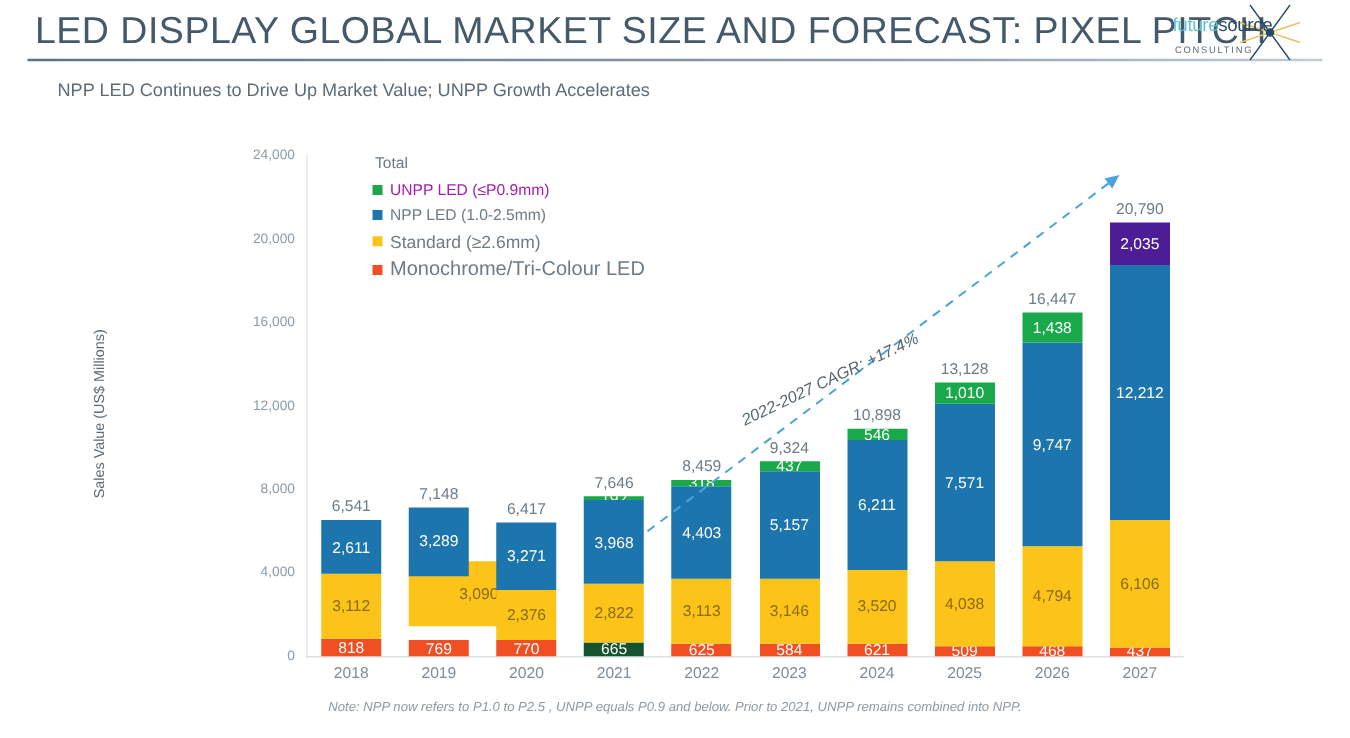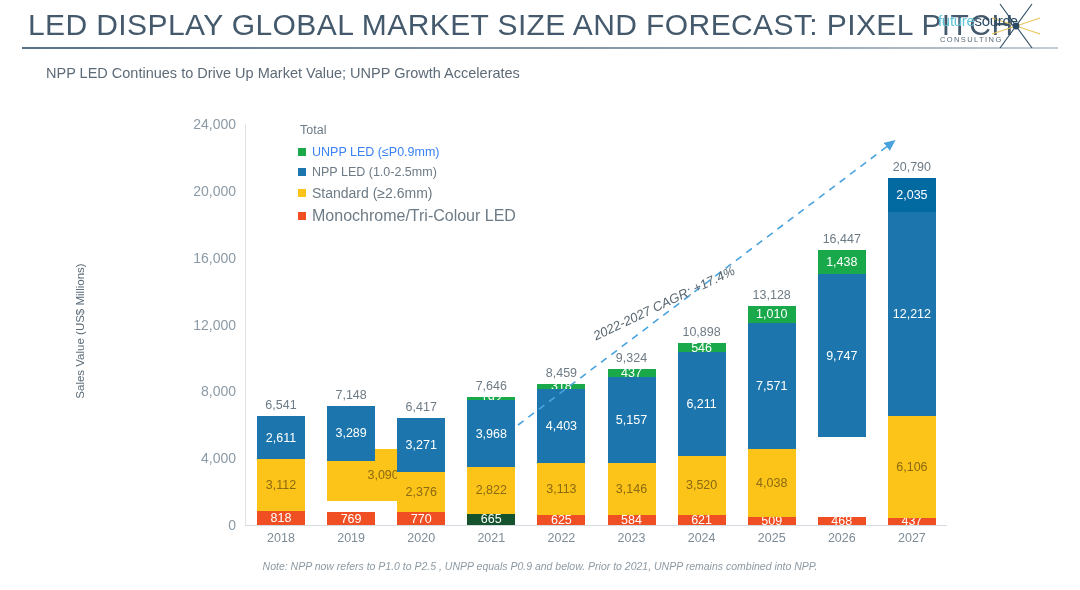--- a/index.html
+++ b/index.html
@@ -39,21 +39,21 @@
 
   
   .chart{position:absolute;left:0;top:95px;width:1080px;height:460px;}
   .ylabel{
     position:absolute;left:-20px;top:230px;width:200px;text-align:center;
     transform:rotate(-90deg);transform-origin:center center;
     font-size:11.5px;color:#5a6b78;white-space:nowrap;
   }
   .ytick{
     position:absolute;right:0;width:56px;text-align:right;
-    font-size:14px;color:#8b9aa6;transform:translateY(-50%);
+    font-size:11px;color:#8b9aa6;transform:translateY(-50%);
   }
   .ytick-wrap{position:absolute;left:180px;top:0;width:56px;height:440px;}
   .axisline{position:absolute;left:245px;top:29px;width:1px;height:402px;background:#dfe4e8;}
   .baseline{position:absolute;left:245px;top:430px;width:702px;height:1px;background:#d5dbe0;}
 
   .plot{position:absolute;left:246px;top:29px;width:701px;height:401px;}
 
   .bargroup{position:absolute;bottom:0;width:70px;height:401px;}
   .bar{position:absolute;bottom:0;left:11px;width:48px;}
   .seg{
@@ -202,44 +202,45 @@
             <div class="seg std" style="height: 67.4682px; bottom: 8.50454px; background: rgb(252, 195, 24);">4,038</div>
             <div class="seg" style="height: 126.499px; bottom: 75.9728px; background: rgb(28, 118, 173);">7,571</div>
             <div class="seg" style="height: 16.8754px; bottom: 202.472px; background: rgb(25, 169, 75);">1,010</div>
           </div>
           <div class="total" style="bottom: 223.347px;">13,128</div>
           <div class="xtick">2025</div>
         </div>
         <div class="bargroup" style="left: 560.8px;">
           <div class="bar" style="height: 274.802px;">
             <div class="seg" style="height: 7.8195px; bottom: 0px; background: rgb(240, 78, 35);">468</div>
+            <div class="seg std" style="height: 80.0998px; bottom: 7.8195px; background: rgb(252, 195, 24);">4,794</div>
             <div class="seg" style="height: 162.856px; bottom: 87.9193px; background: rgb(28, 118, 173);">9,747</div>
             <div class="seg" style="height: 24.0266px; bottom: 250.775px; background: rgb(25, 169, 75);">1,438</div>
           </div>
           <div class="total" style="bottom: 278.802px; margin-top: 32px;">16,447</div>
           <div class="xtick">2026</div>
         </div>
         <div class="bargroup" style="left: 630.9px;">
           <div class="bar" style="height: 347.366px;">
             <div class="seg" style="height: 7.30154px; bottom: 0px; background: rgb(240, 78, 35);">437</div>
             <div class="seg std" style="height: 102.021px; bottom: 7.30154px; background: rgb(252, 195, 24);">6,106</div>
             <div class="seg" style="height: 204.042px; bottom: 109.323px; background: rgb(28, 118, 173);">12,212</div>
-            <div class="seg" style="height: 34.0015px; bottom: 313.365px; background: #0369a1;">2,035</div>
+            <div class="seg" style="height: 34.0015px; bottom: 313.365px; background: #4c1d95;">2,035</div>
           </div>
           <div class="total" style="bottom: 351.366px;">20,790</div>
           <div class="xtick">2027</div>
         </div>
       </div>
 
     <div id="legend" style="position:absolute;left:298px;top:28px;">
       <div style="font-size:12.5px;color:#6d7b86;margin-bottom:8px;padding-left:2px;">Total</div>
       <div id="legend-items">
           <div style="display: flex; align-items: center; margin-bottom: 6px;">
             <span style="width: 8px; height: 8px; background: rgb(25, 169, 75); margin-right: 6px; display: inline-block;"></span>
-            <span style="font-size: 12.5px; color: #3b82f6; white-space: nowrap;">UNPP LED (≤P0.9mm)</span>
+            <span style="font-size: 12.5px; color: #a21caf; white-space: nowrap;">UNPP LED (≤P0.9mm)</span>
           </div>
           <div style="display: flex; align-items: center; margin-bottom: 6px;">
             <span style="width: 8px; height: 8px; background: rgb(28, 118, 173); margin-right: 6px; display: inline-block;"></span>
             <span style="font-size: 12.5px; color: rgb(109, 123, 134); white-space: nowrap;">NPP LED (1.0-2.5mm)</span>
           </div>
           <div style="display: flex; align-items: center; margin-bottom: 6px;">
             <span style="width: 8px; height: 8px; background: rgb(252, 195, 24); margin-right: 6px; display: inline-block;"></span>
             <span style="font-size: 14px; color: rgb(109, 123, 134); white-space: nowrap;">Standard (≥2.6mm)</span>
           </div>
           <div style="display: flex; align-items: center; margin-bottom: 6px;">

